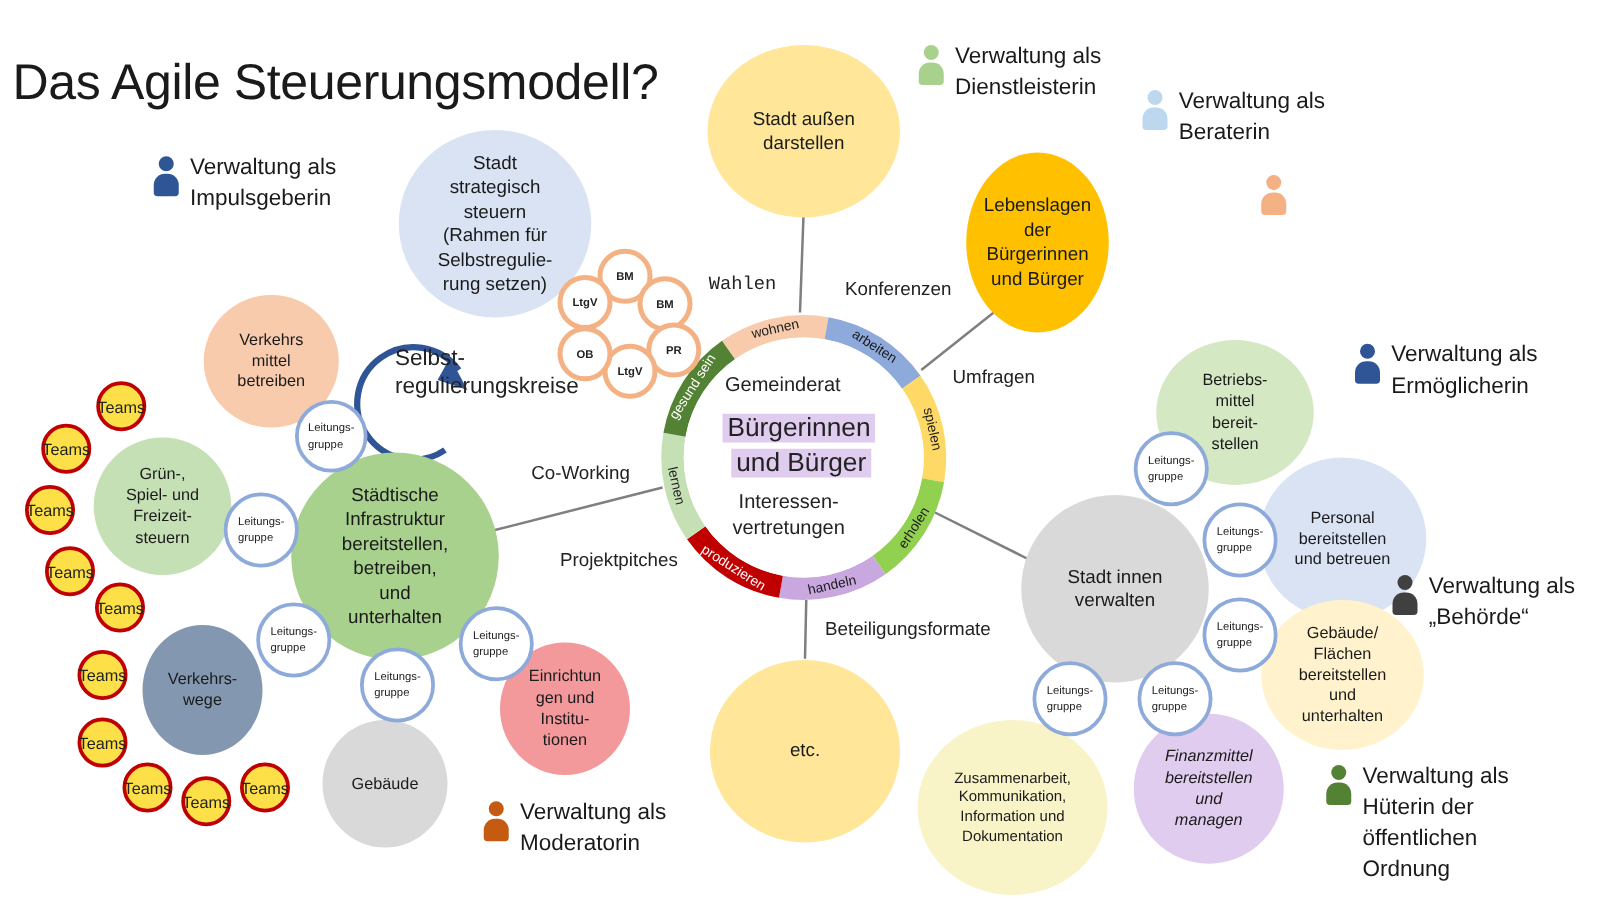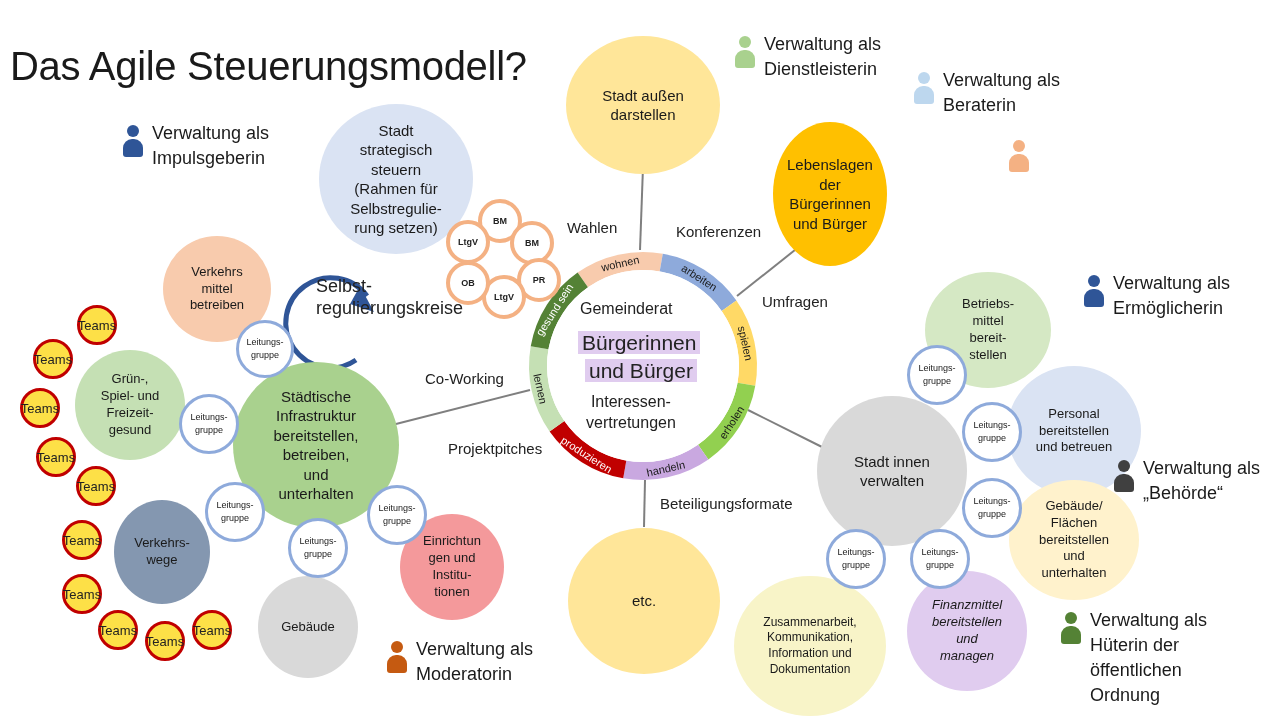--- a/index.html
+++ b/index.html
@@ -6,21 +6,21 @@
   body { width: 1280px; height: 720px; position: relative; overflow: hidden;
          font-family: "Liberation Sans", "DejaVu Sans", sans-serif; color: #1a1a1a; }
   svg#diagram { position: absolute; left: 0; top: 0; }
   .title { position: absolute; left: 10px; top: 44px; font-size: 40px; font-weight: 300;
            color: #1a1a1a; letter-spacing: -0.3px; white-space: nowrap; }
   .bubble { position: absolute; border-radius: 50%; display: flex; align-items: center;
             justify-content: center; text-align: center; box-sizing: border-box; }
   .bubble span { white-space: pre-line; line-height: 1.3; }
   .lg { position: absolute; border-radius: 50%; background: #fff; border: 3px solid #8eaadb;
         box-sizing: border-box; display: flex; align-items: center; justify-content: center;
-        text-align: center; font-size: 9px; line-height: 1.45; white-space: pre-line; color: #222; }
+        text-align: left; font-size: 9px; line-height: 1.45; white-space: pre-line; color: #222; }
   .team { position: absolute; border-radius: 50%; background: #fde047; border: 3px solid #c00000;
           box-sizing: border-box; display: flex; align-items: center; justify-content: center;
           font-size: 13px; color: #222; width: 40px; height: 40px; }
   .ob { position: absolute; border-radius: 50%; background: #fff; border: 4px solid #f4b183;
         box-sizing: border-box; display: flex; align-items: center; justify-content: center;
         font-size: 9px; font-weight: bold; color: #222; width: 44px; height: 44px; }
   .label { position: absolute; font-size: 15px; white-space: nowrap; color: #222; }
   .role { position: absolute; display: flex; align-items: flex-start; }
   .role .txt { font-size: 18px; line-height: 25px; white-space: pre-line; color: #1a1a1a; margin-left: 8px; }
   .person { width: 22px; height: 36px; position: relative; margin-top: 4px; flex-shrink: 0; }
@@ -87,21 +87,21 @@
   </div>
 <div class="bubble" style="left:163px;top:236px;width:108px;height:106px;background:#f8cbad;font-size:13px;">
     <span>Verkehrs
 mittel
 betreiben</span>
   </div>
 <div class="bubble" style="left:75px;top:350px;width:110px;height:110px;background:#c5e0b4;font-size:13px;">
     <span>Grün-,
 Spiel-  und
 Freizeit-
-gesund</span>
+steuern</span>
   </div>
 <div class="bubble" style="left:233px;top:362px;width:166px;height:166px;background:#a9d18e;font-size:15px;">
     <span>Städtische
 Infrastruktur
 bereitstellen,
 betreiben,
 und
 unterhalten</span>
   </div>
 <div class="bubble" style="left:114px;top:500px;width:96px;height:104px;background:#8497b0;font-size:13px;">
@@ -190,21 +190,21 @@
 <div class="team" style="left:145px;top:621px;">Teams</div>
 <div class="team" style="left:192px;top:610px;">Teams</div>
 
 <div class="ob" style="left:478px;top:199px;">BM</div>
 <div class="ob" style="left:510px;top:221px;">BM</div>
 <div class="ob" style="left:517px;top:258px;">PR</div>
 <div class="ob" style="left:482px;top:275px;">LtgV</div>
 <div class="ob" style="left:446px;top:261px;">OB</div>
 <div class="ob" style="left:446px;top:220px;">LtgV</div>
 
-<div class="label" style="left:567px;top:219px;">Wahlen</div>
+<div class="label" style="left:567px;top:219px;font-family:Liberation Mono, monospace;">Wahlen</div>
 <div class="label" style="left:676px;top:223px;">Konferenzen</div>
 <div class="label" style="left:762px;top:293px;">Umfragen</div>
 <div class="label" style="left:425px;top:370px;">Co-Working</div>
 <div class="label" style="left:448px;top:440px;">Projektpitches</div>
 <div class="label" style="left:660px;top:495px;">Beteiligungsformate</div>
 
 <div class="center-text" style="left:580px;top:300px;font-size:16px;">Gemeinderat</div>
 <div class="center-text" style="left:578px;top:331px;font-size:21px;"><span class="hl">Bürgerinnen</span></div>
 <div class="center-text" style="left:585px;top:359px;font-size:21px;"><span class="hl">und Bürger</span></div>
 <div class="center-text" style="left:586px;top:391px;font-size:16px;white-space:pre-line;line-height:21px;text-align:center;">Interessen-

